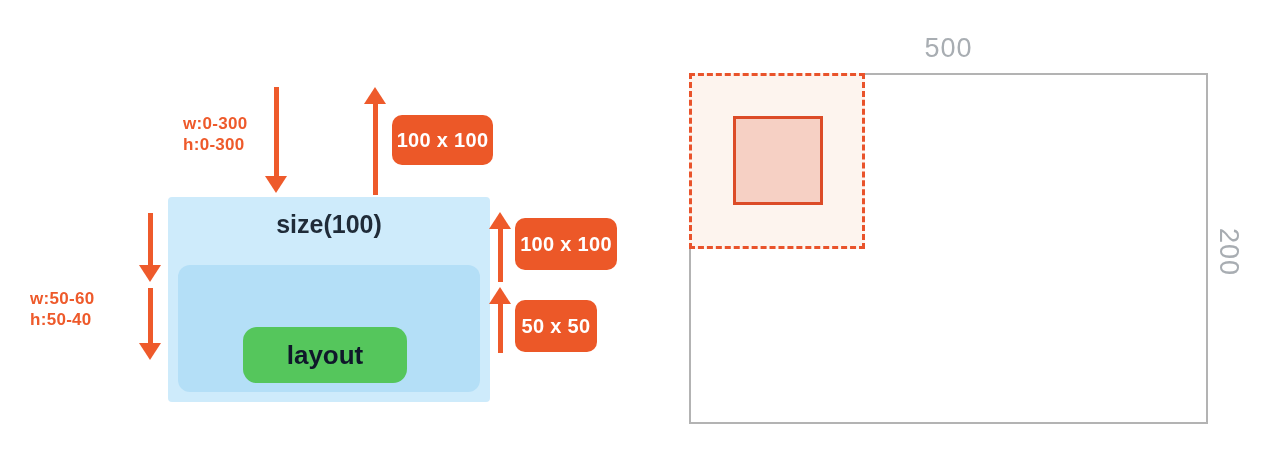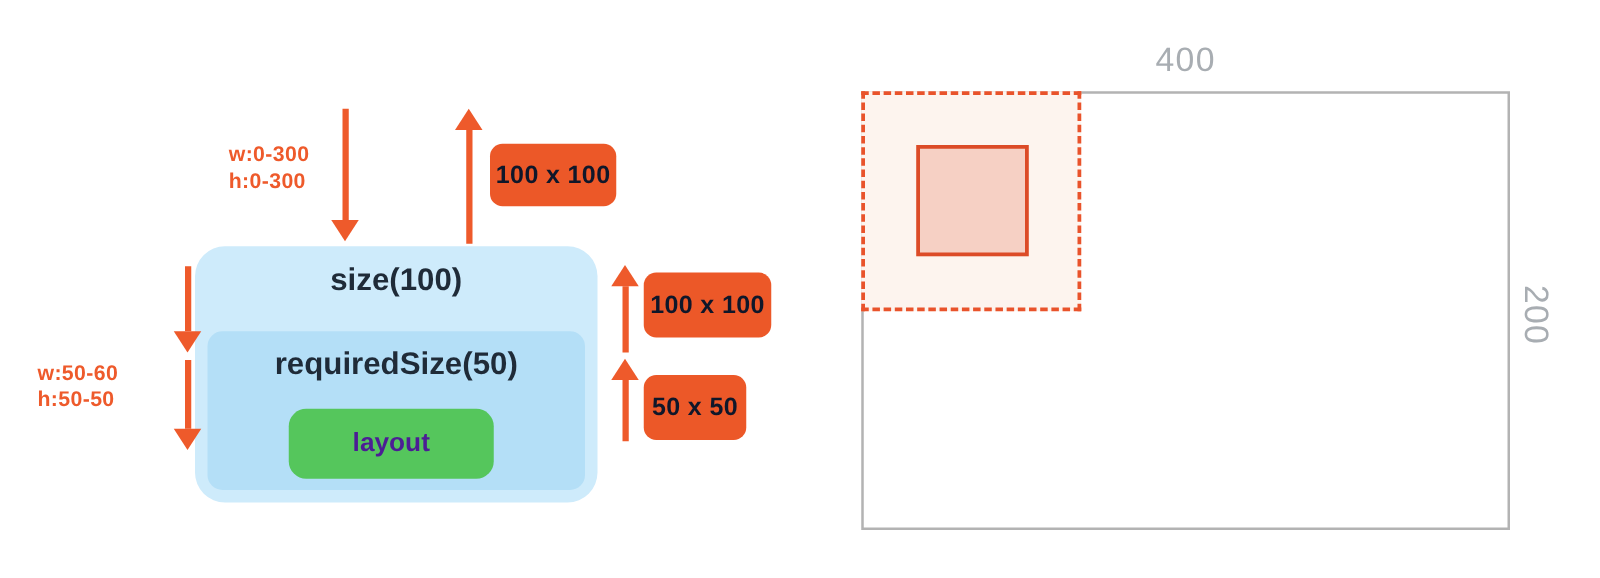--- a/index.html
+++ b/index.html
@@ -9,36 +9,36 @@
   }
   
   .abs{position:absolute;}
   .constraint-label{
     font-family:Liberation Sans, sans-serif;
     font-weight:bold;font-size:17px;line-height:21px;
     color:#EE5A2B;letter-spacing:0.3px;white-space:nowrap;
   }
   .constraint-label span{display:block;}
   .badge{
-    background:#EC5828;border-radius:10px;color:#0f172a;
+    background:#EC5828;border-radius:10px;color:#ffffff;
     font-size:20px;font-weight:bold;display:flex;align-items:center;justify-content:center;
     letter-spacing:0.3px;
   }
   .arrow{display:flex;flex-direction:column;align-items:center;width:24px;}
   .arrow .shaft{width:5px;background:#EE5A2B;flex:1;}
   .arrow .head-down{width:0;height:0;border-left:11px solid transparent;border-right:11px solid transparent;border-top:17px solid #EE5A2B;}
   .arrow .head-up{width:0;height:0;border-left:11px solid transparent;border-right:11px solid transparent;border-bottom:17px solid #EE5A2B;}
   
-  .outer-box{left:156px;top:197px;width:322px;height:205px;background:#CEEBFB;border-radius:24px;}
+  .outer-box{left:168px;top:197px;width:322px;height:205px;background:#CEEBFB;border-radius:4px;}
   .outer-box .modifier-title{margin-top:13px;text-align:center;font-size:25px;font-weight:bold;color:#1F2B38;}
   .inner-box{position:absolute;left:10px;top:68px;width:302px;height:127px;background:#B4DFF7;border-radius:12px;}
   .inner-box .modifier-title{margin-top:12px;}
   .layout-node{
     position:absolute;left:65px;top:62px;width:164px;height:56px;
-    background:#55C65C;border-radius:14px;color:#4c1d95;font-size:21px;font-weight:bold;
+    background:#55C65C;border-radius:14px;color:#0f172a;font-size:26px;font-weight:bold;
     display:flex;align-items:center;justify-content:center;
   }
   
   .measured-rect{left:689px;top:73px;width:519px;height:351px;border:2px solid #B3B3B3;background:#ffffff;box-sizing:border-box;}
   .dashed-box{left:689px;top:73px;width:176px;height:176px;border:3px dashed #E9532B;background:#FDF4EE;box-sizing:border-box;}
   .placed-square{left:733px;top:116px;width:90px;height:89px;border:3px solid #DC4B27;background:#F6D0C4;box-sizing:border-box;}
   .dim-label{color:#A8ADB2;font-size:27px;font-weight:400;letter-spacing:1px;}
   .dim-width{left:689px;top:33px;width:519px;text-align:center;}
   .dim-height{left:1198px;top:237px;width:62px;height:30px;text-align:center;transform:rotate(90deg);}
 </style>
@@ -61,55 +61,54 @@
     <div class="head-up"></div>
     <div class="shaft"></div>
   </div>
 
   <div class="abs badge" style="left:392px;top:115px;width:101px;height:50px;">100 x 100</div>
 
   <div class="abs outer-box">
     <div class="modifier-title">size(100)</div>
 
     <div class="inner-box">
-      <div class="modifier-title" style="text-align:center;font-size:25px;font-weight:bold;color:#1F2B38;">requiredSize(50)</div>
 
       <div class="layout-node">layout</div>
     </div>
   </div>
 
 
   <div class="abs arrow" style="left:138px;top:213px;height:69px;">
     <div class="shaft"></div>
     <div class="head-down"></div>
   </div>
 
   <div class="abs constraint-label" style="left:30px;top:288px;">
     <span>w:50-60</span>
-    <span>h:50-50</span>
+    <span>h:50-40</span>
   </div>
 
   <div class="abs arrow" style="left:138px;top:288px;height:72px;">
     <div class="shaft"></div>
     <div class="head-down"></div>
   </div>
 
   <div class="abs arrow" style="left:488px;top:212px;height:70px;">
     <div class="head-up"></div>
     <div class="shaft"></div>
   </div>
   <div class="abs badge" style="left:515px;top:218px;width:102px;height:52px;">100 x 100</div>
 
   <div class="abs arrow" style="left:488px;top:287px;height:66px;">
     <div class="head-up"></div>
     <div class="shaft"></div>
   </div>
   <div class="abs badge" style="left:515px;top:300px;width:82px;height:52px;">50 x 50</div>
 
-  <div class="abs dim-label dim-width">400</div>
+  <div class="abs dim-label dim-width">500</div>
 
   <div class="abs measured-rect"></div>
 
   <div class="abs dashed-box"></div>
 
   <div class="abs placed-square"></div>
 
   <div class="abs dim-label dim-height">200</div>
 
 </div>

